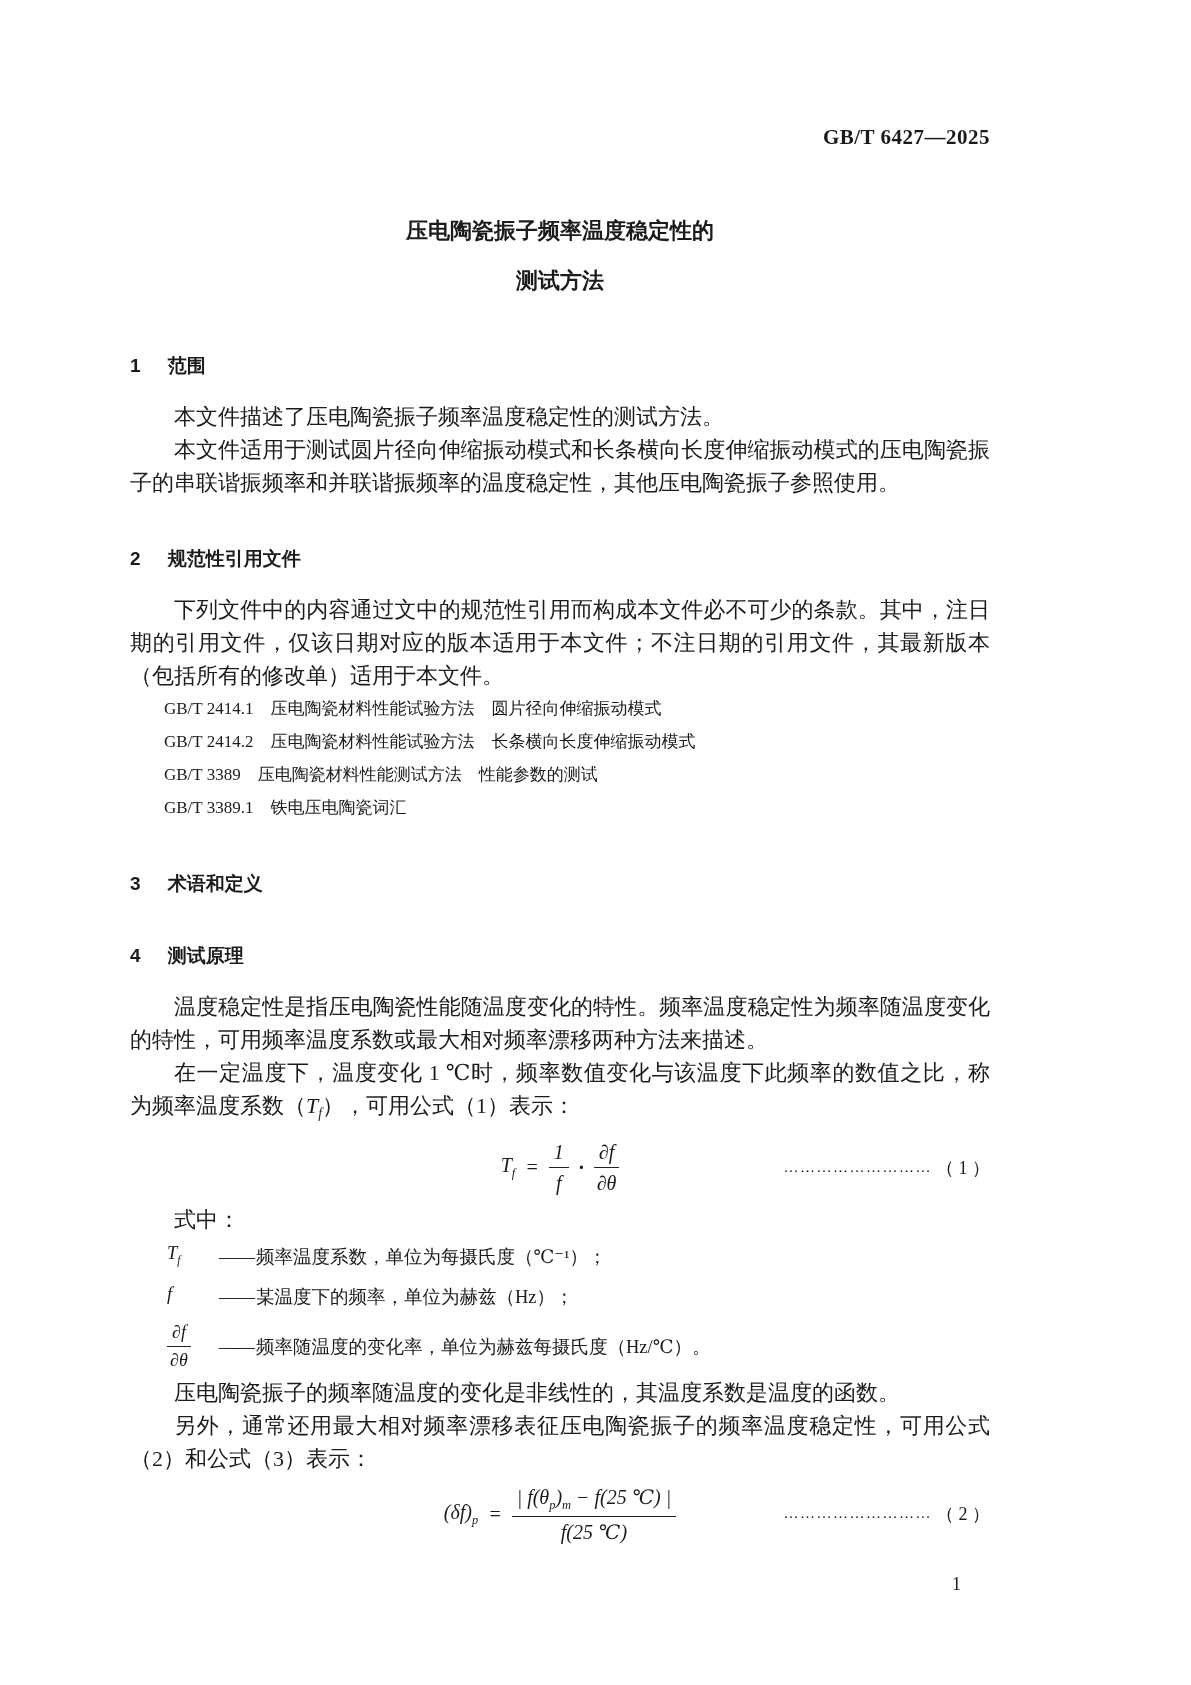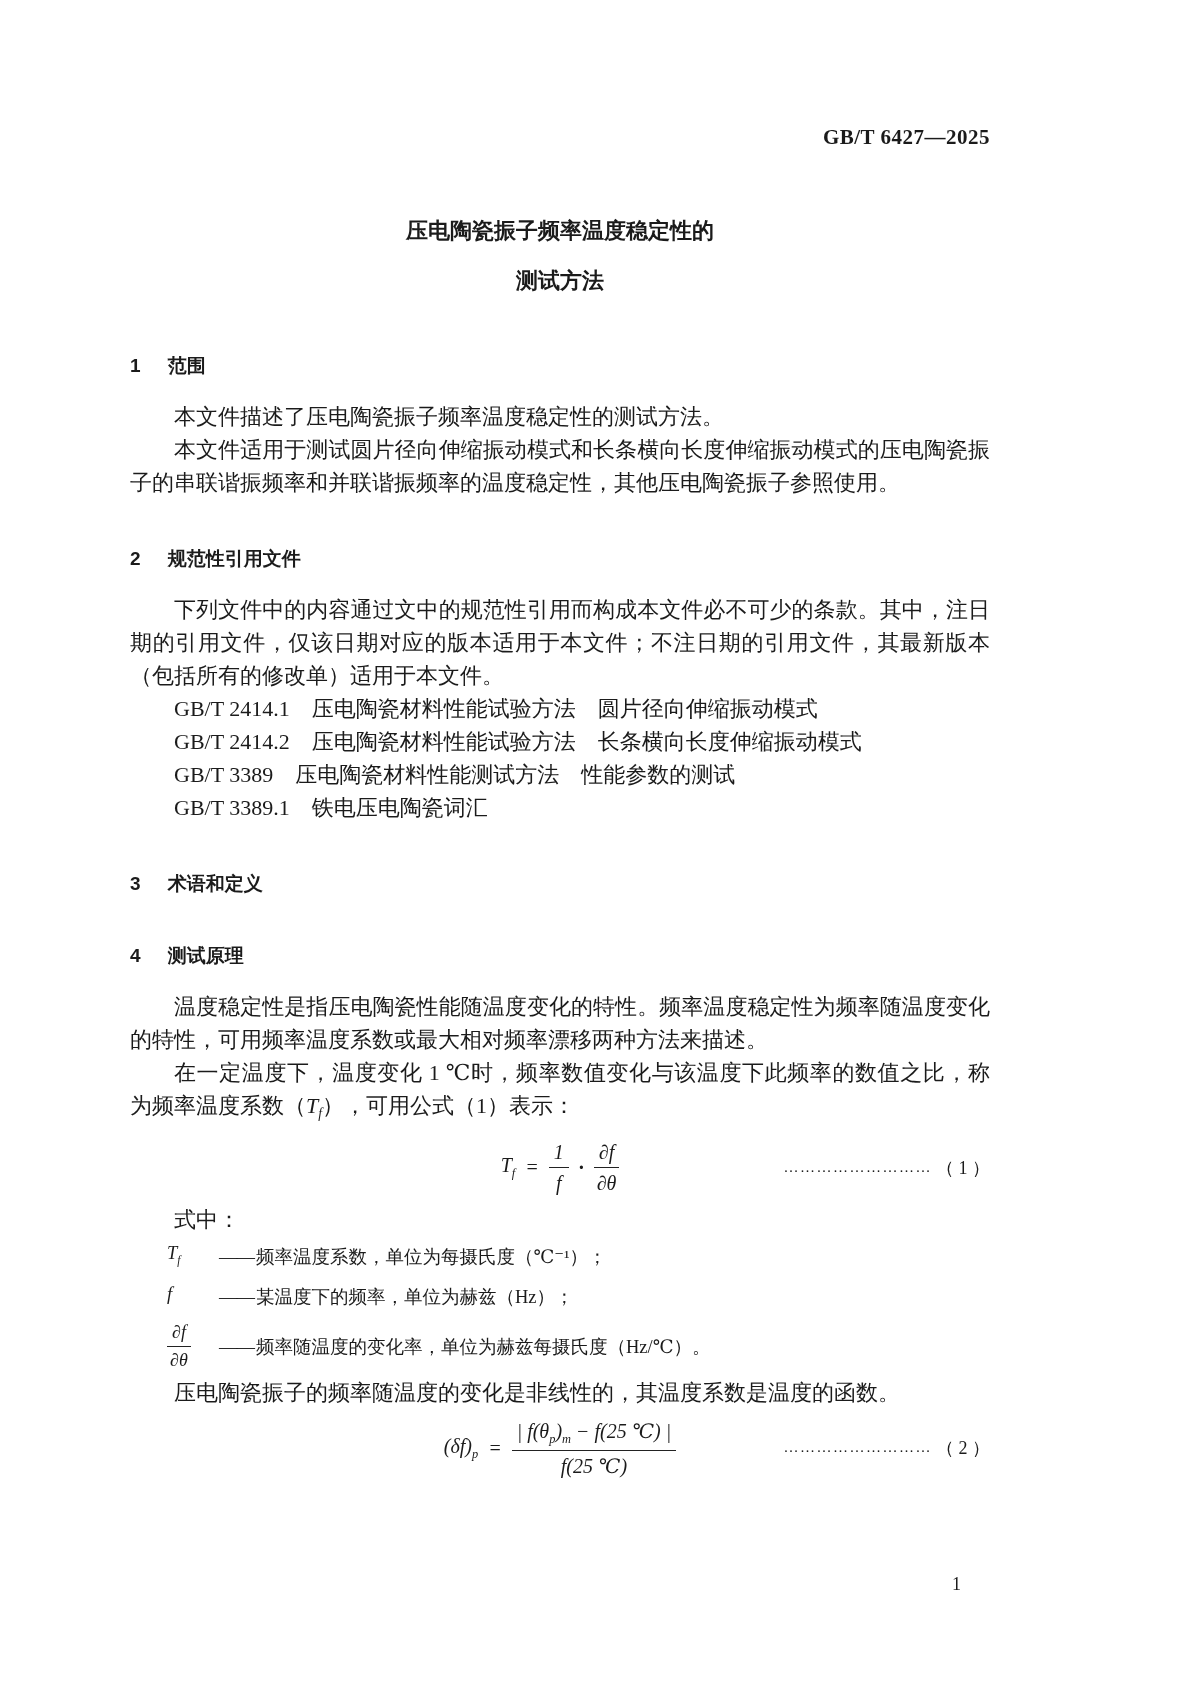--- a/index.html
+++ b/index.html
@@ -43,21 +43,21 @@
     line-height: 24px;
   }
   .sec-heading .sec-num { display: inline-block; margin-right: 22px; }
   .para {
     font-size: 22px;
     line-height: 33px;
     text-align: justify;
     text-indent: 2em;
   }
   .ref-line {
-    font-size: 22px;
+    font-size: 17px;
     line-height: 33px;
     padding-left: 2em;
   }
   .where-label { text-align: left; }
   .math { font-style: italic; font-family: "Liberation Serif", "DejaVu Serif", serif; }
   sub { font-size: 0.62em; font-style: italic; }
   .frac {
     display: inline-flex;
     flex-direction: column;
     text-align: center;
@@ -196,20 +196,21 @@
     <div class="def-row def-row-tall">
       <span class="def-sym math"><span class="frac frac-small">
             <span class="fnum">∂f</span>
             <span class="fden">∂θ</span>
           </span></span>
       <span class="def-dash">——</span>
       <span class="def-text">频率随温度的变化率，单位为赫兹每摄氏度（Hz/℃）。</span>
     </div>
 
     <p class="para">压电陶瓷振子的频率随温度的变化是非线性的，其温度系数是温度的函数。</p>
+    <p class="para">另外，通常还用最大相对频率漂移表征压电陶瓷振子的频率温度稳定性，可用公式（2）和公式（3）表示：</p>
 
     <div class="formula-row">
       <span class="formula-body math">
         <span class="f-sym"><span>(δf)</span><sub>p</sub></span>
         <span class="f-eq">=</span>
         <span class="frac">
           <span class="fnum"><span>| </span><span>f(θ</span><sub>p</sub><span>)</span><sub>m</sub><span> − f(25 ℃)</span><span> |</span></span>
           <span class="fden">f(25 ℃)</span>
         </span>
       </span>

